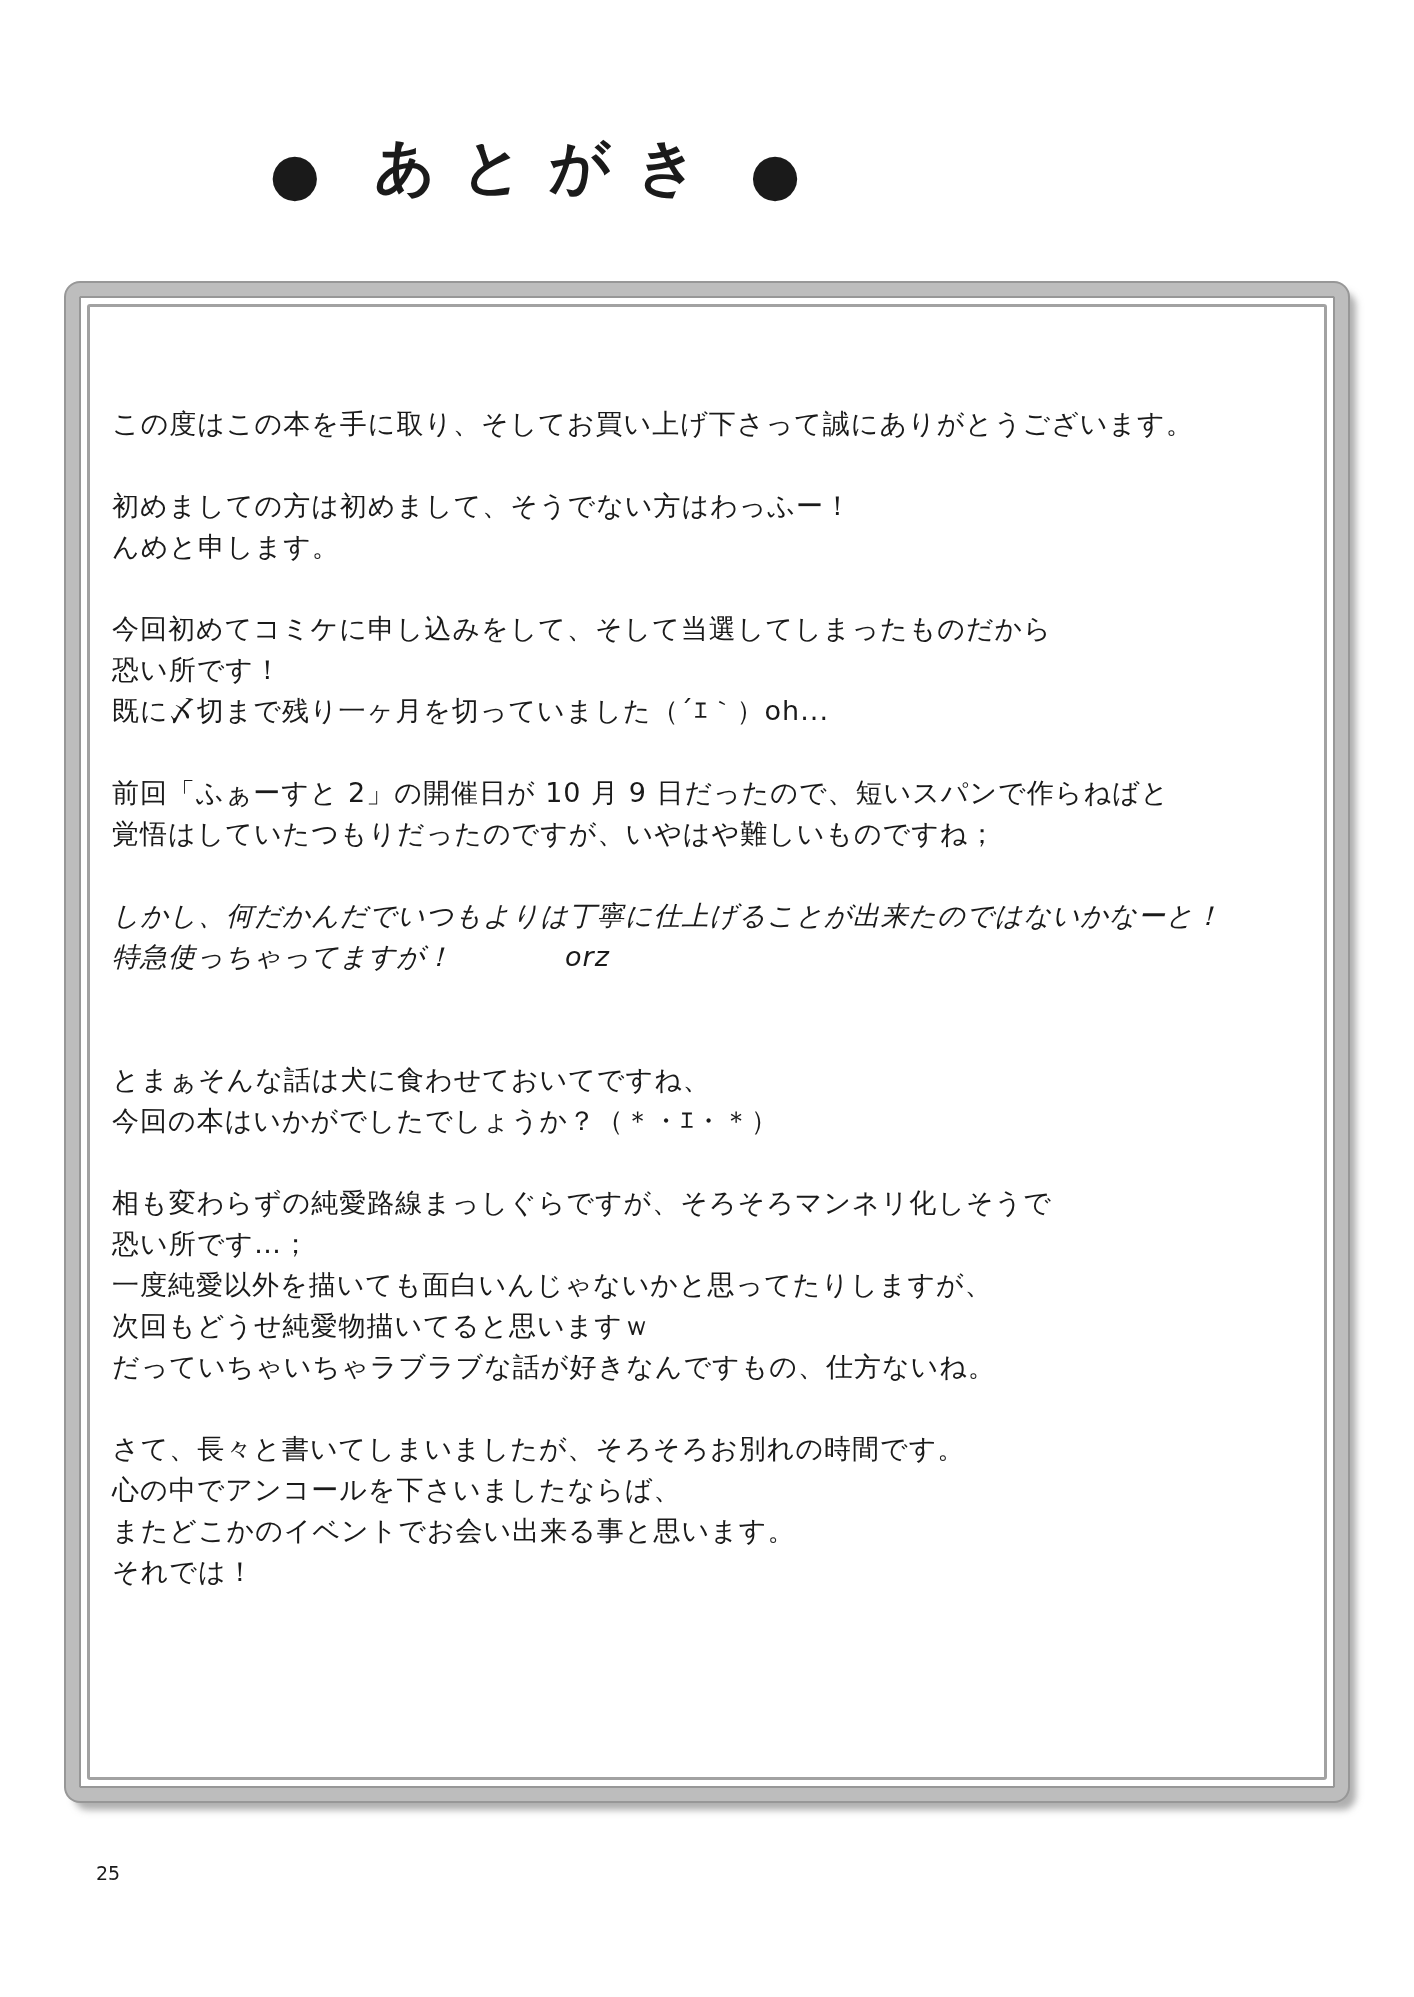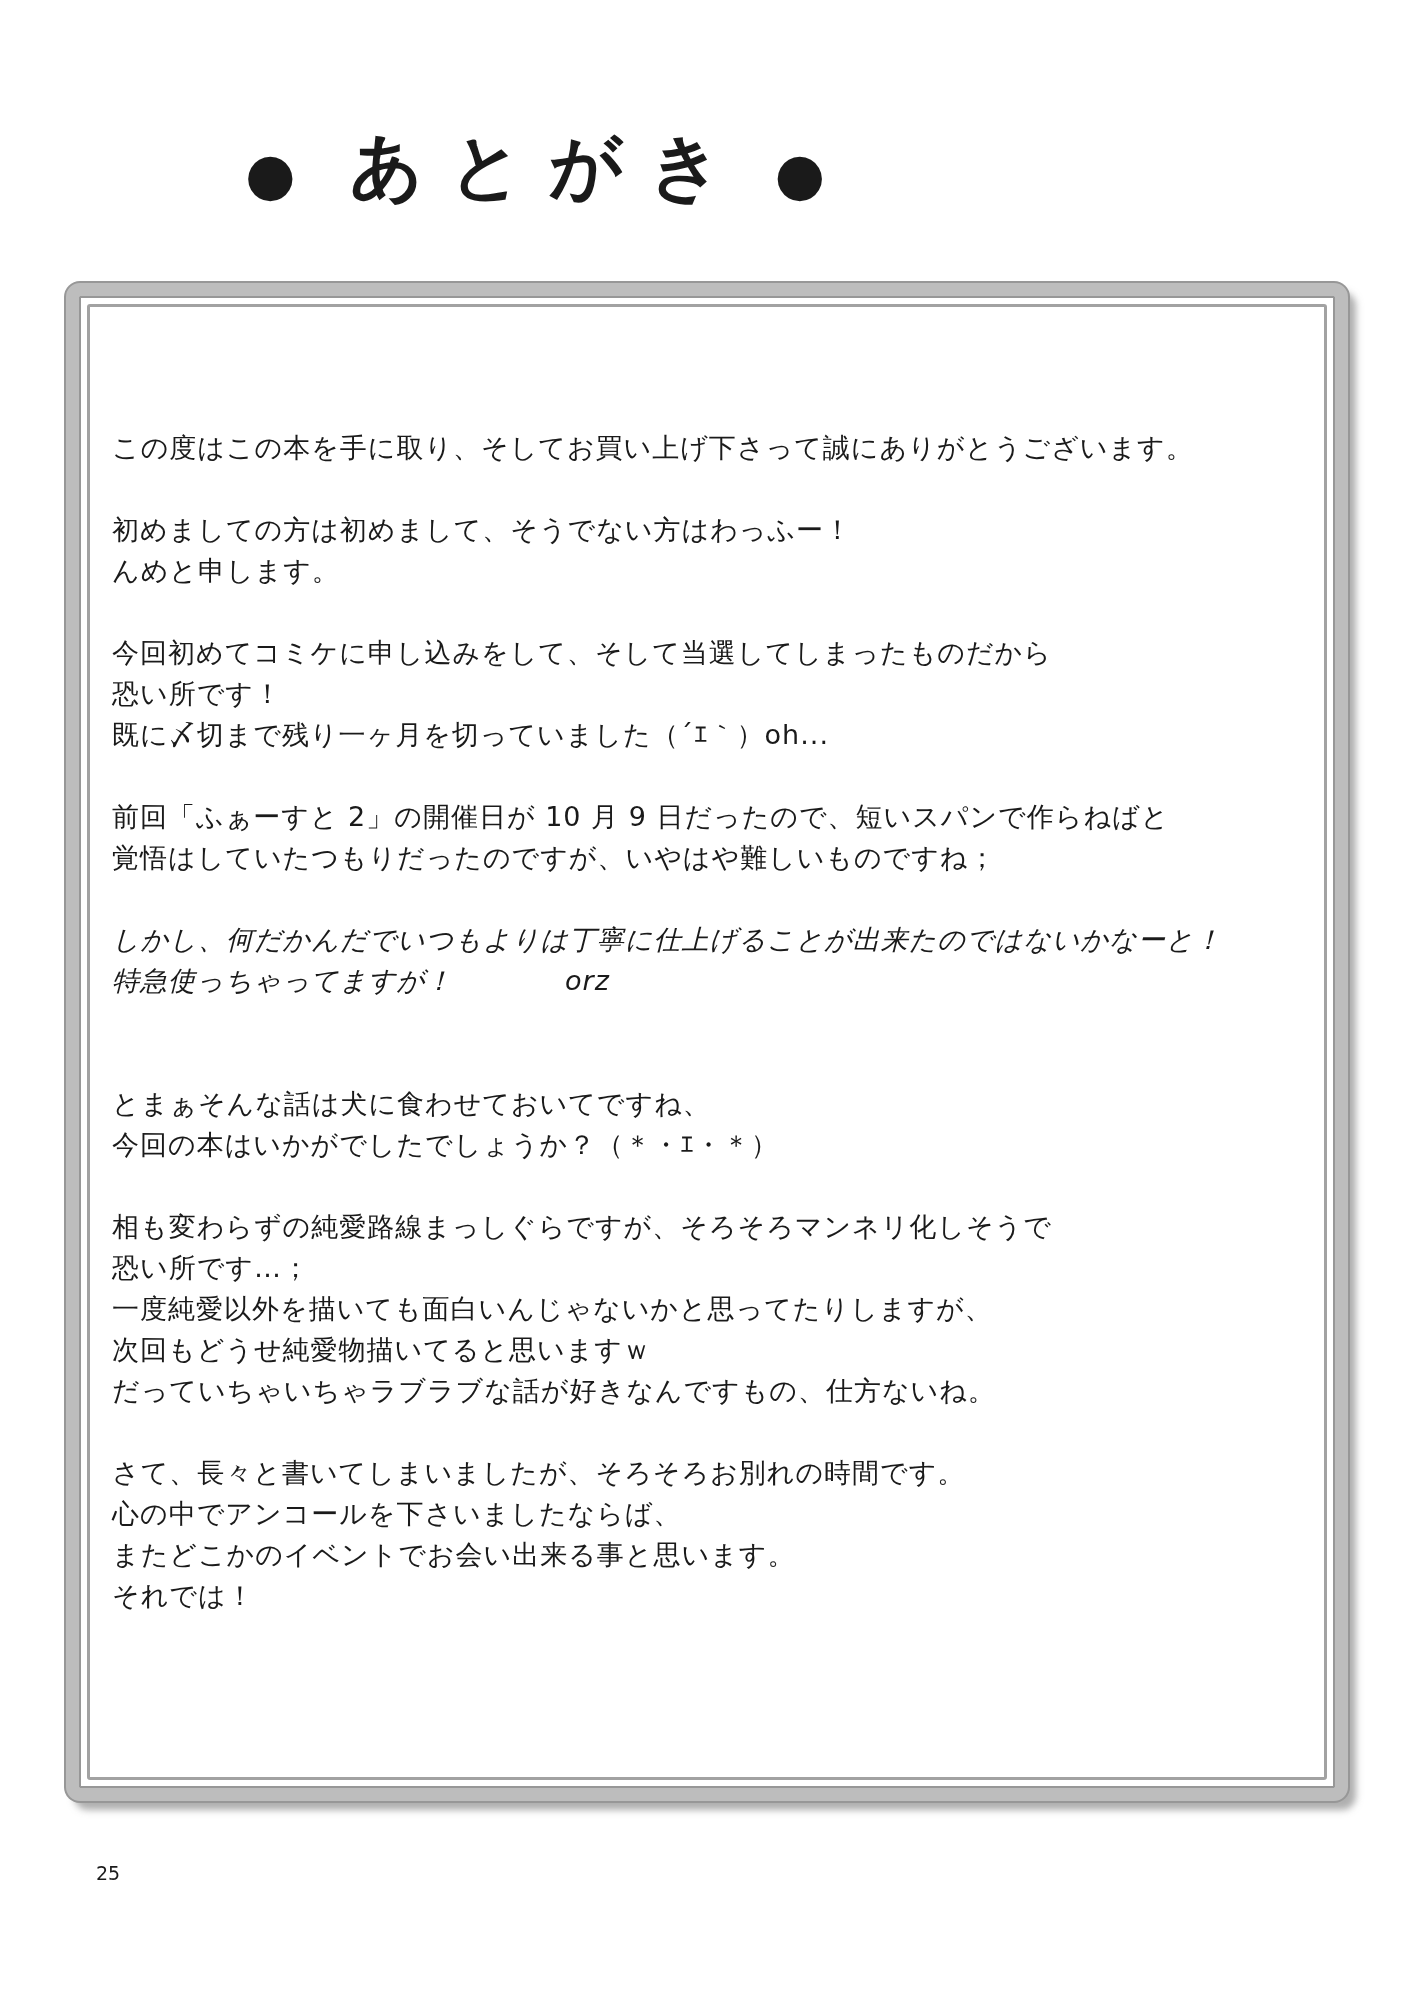--- a/index.html
+++ b/index.html
@@ -29,21 +29,21 @@
   }
   .title-bullet {
     display: inline-block;
     font-size: 58px;
     line-height: 80px;
     vertical-align: middle;
     transform: translateY(4px);
   }
   .title-text {
     display: inline-block;
-    font-size: 72px;
+    font-size: 60px;
     line-height: 80px;
     letter-spacing: 26px;
     margin: 0 26px 8px 54px;
     vertical-align: middle;
   }
 
   
   .frame-outer {
     position: absolute;
     left: 66px;
@@ -59,21 +59,21 @@
       inset 0 0 0 2px #979797,
       8px 9px 7px rgba(110,110,110,0.55);
     padding: 8px;
   }
   .frame-inner {
     box-sizing: border-box;
     width: 100%;
     height: 100%;
     border: 3px solid #a2a2a2;
     border-radius: 3px;
-    padding: 120px 28px 0 22px;
+    padding: 96px 28px 0 22px;
     overflow: hidden;
   }
 
   
   .para {
     margin: 0 0 41px 0;
   }
   .para.extra-gap {
     margin-bottom: 82px;
     font-style: italic;

